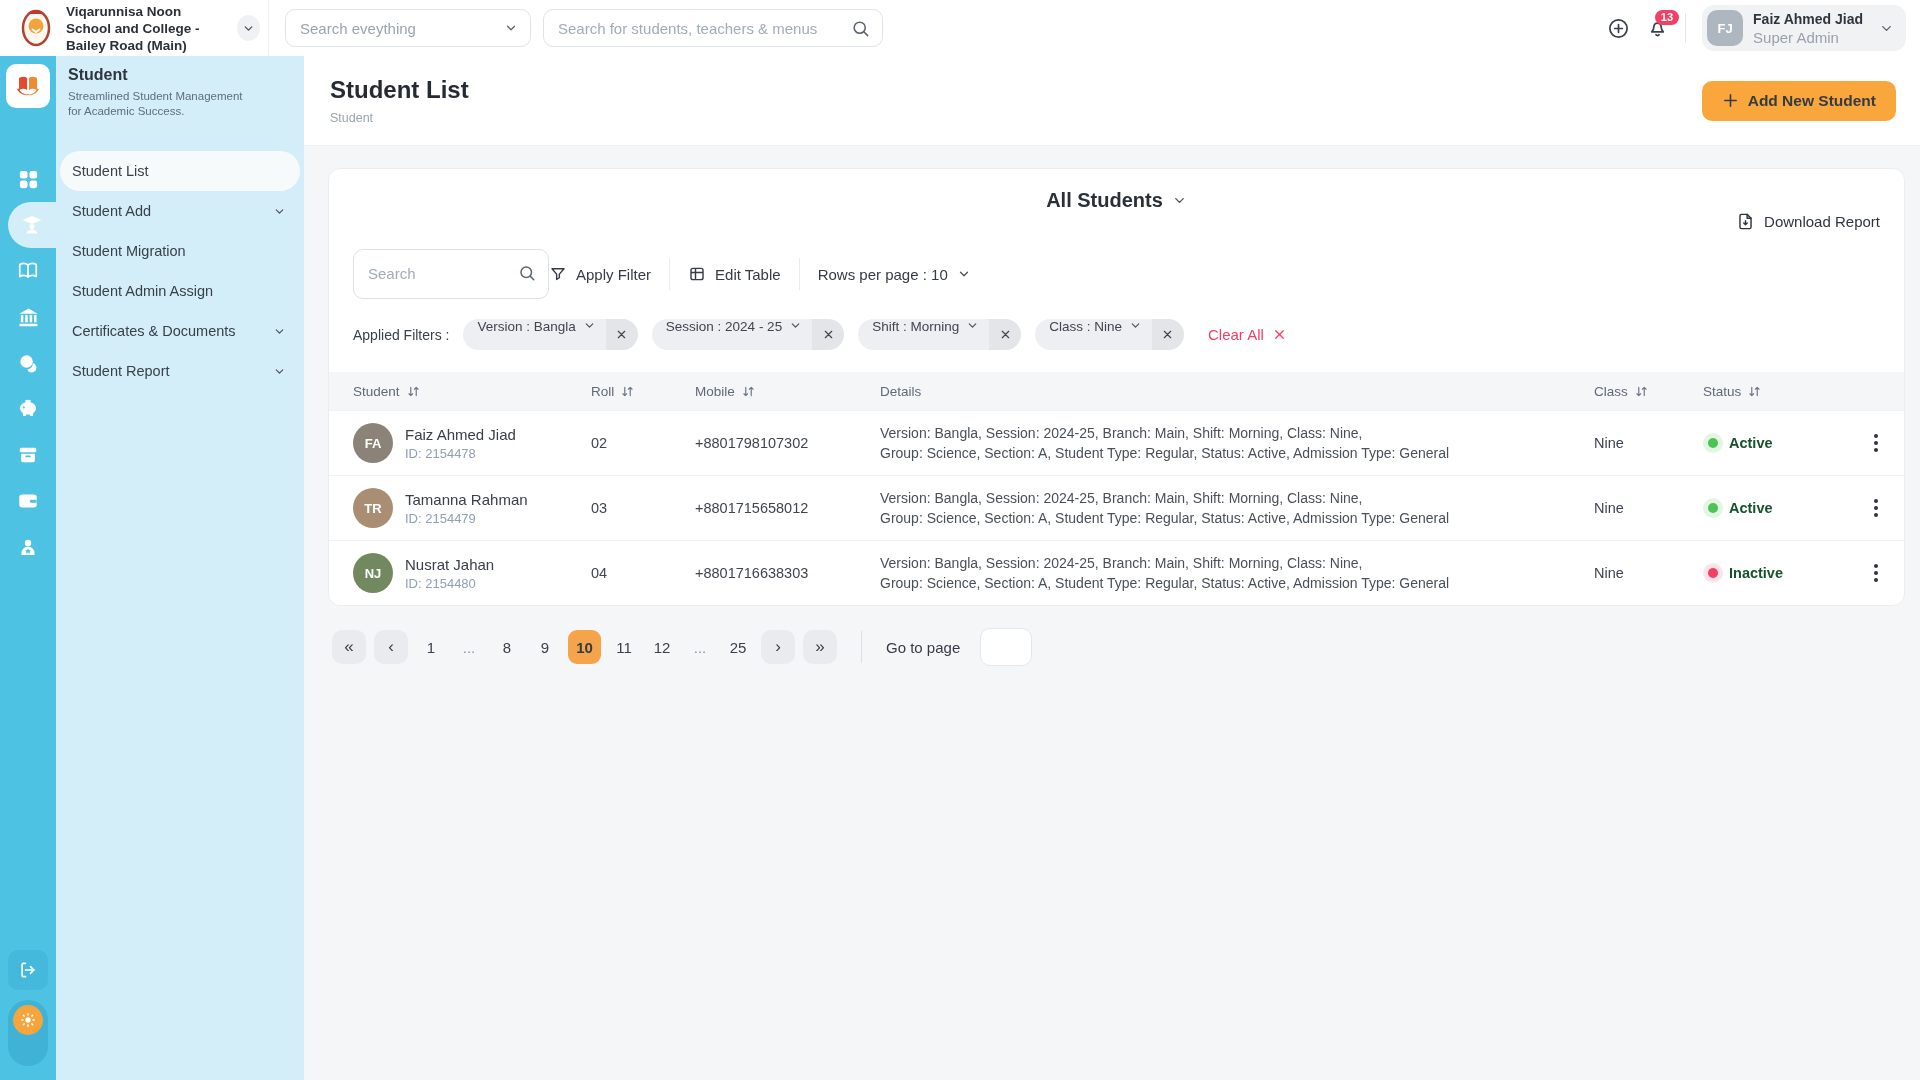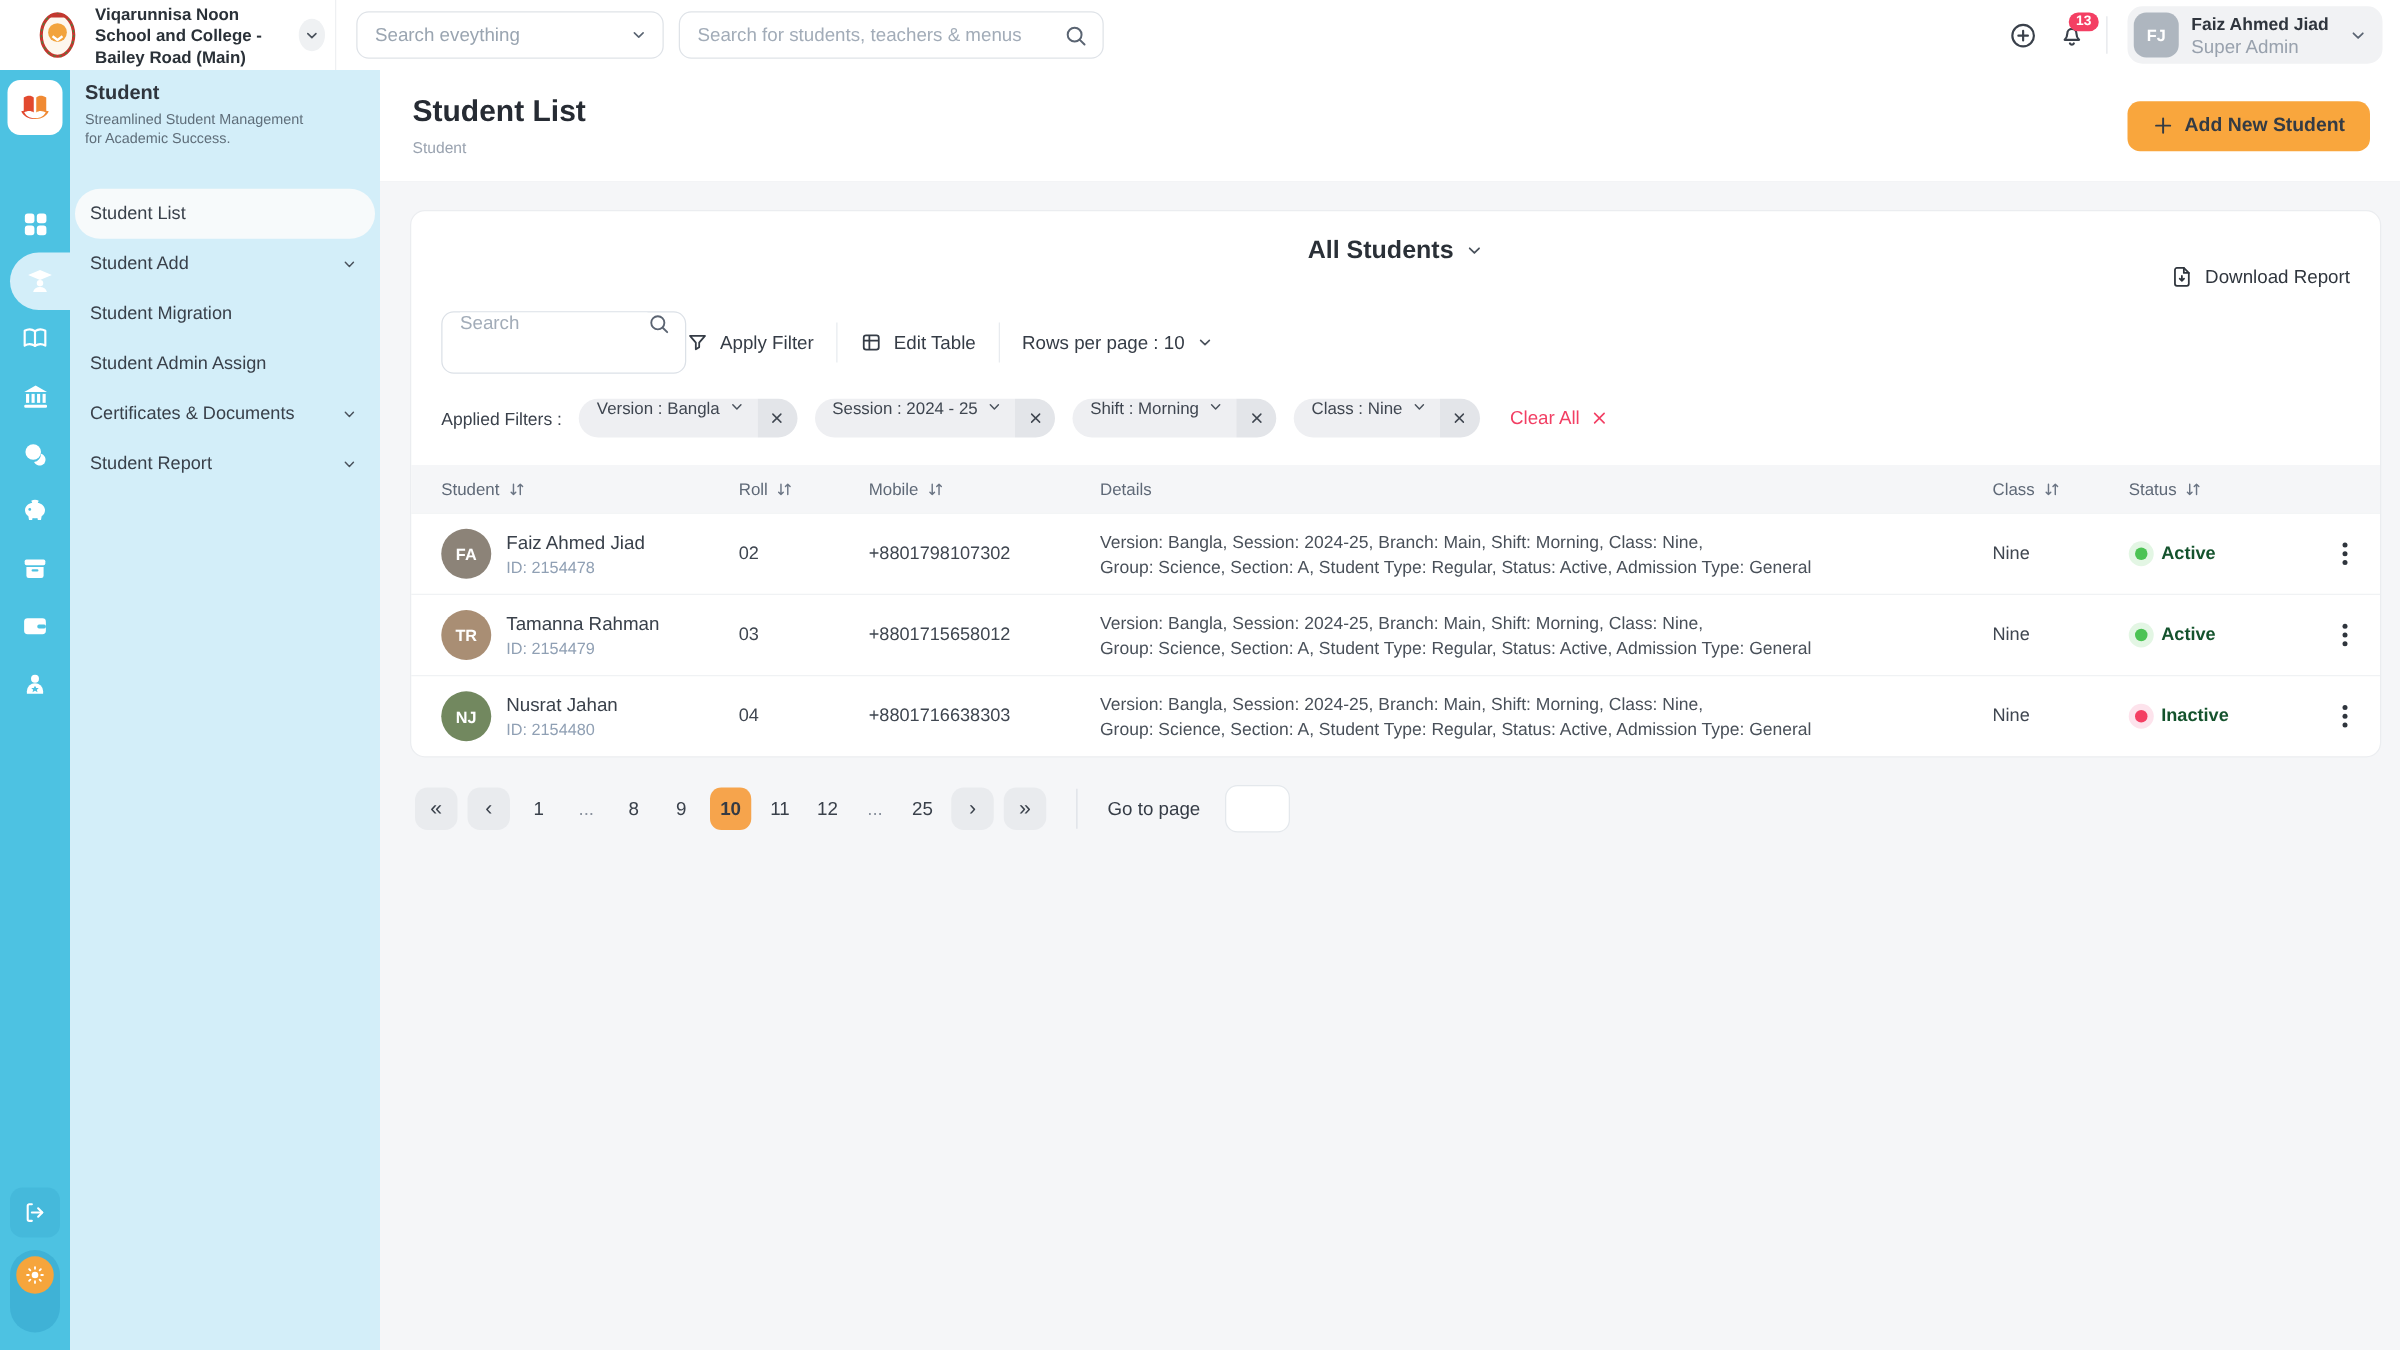--- a/index.html
+++ b/index.html
@@ -3,21 +3,21 @@
 <meta charset="utf-8">
 <style>
   * { box-sizing: border-box; margin: 0; padding: 0; }
   html,body { width:1920px; height:1080px; overflow:hidden; background:#fff;
     font-family:"Liberation Sans", sans-serif; color:#39404A; }
   svg { display:block; }
 
   
   .topbar { position:absolute; left:0; top:0; width:1920px; height:56px; background:#fff;
     display:flex; align-items:center; z-index:5; }
-  .school-block { display:flex; align-items:center; gap:10px; padding-left:26px; width:260px; cursor:pointer; }
+  .school-block { display:flex; align-items:center; gap:10px; padding-left:16px; width:260px; cursor:pointer; }
   .school-name { font-size:13.5px; font-weight:700; color:#2A3138; line-height:17px; width:185px; }
   .round-chip { width:26px; height:26px; border-radius:50%; background:#EFF1F3; display:flex; align-items:center; justify-content:center; color:#4A525C; }
   .topbar-divider { width:1px; height:56px; background:#EEF0F2; margin-left:8px; }
   .search-select { margin-left:16px; width:246px; height:38px; border:1px solid #DFE3E8; border-radius:10px;
     display:flex; align-items:center; padding:0 12px 0 14px; color:#9AA5B1; font-size:15px; cursor:pointer; }
   .search-select span { flex:1; }
   .search-wrap { margin-left:12px; width:340px; height:38px; border:1px solid #DFE3E8; border-radius:10px;
     display:flex; align-items:center; padding:0 12px 0 14px; }
   .search-wrap input { flex:1; border:none; outline:none; font-size:15px; color:#39404A; background:transparent; font-family:inherit; }
   .search-wrap input::placeholder, .tb-search::placeholder { color:#A2ACB8; }
@@ -63,21 +63,21 @@
   .add-btn { margin-left:auto; height:40px; background:#F9A63D; border-radius:10px; display:flex; align-items:center; gap:9px;
     padding:0 20px; cursor:pointer; color:#343B44; }
   .add-btn .lbl { font-size:15.5px; font-weight:600; }
 
   .card { margin:22px 15px 0 24px; background:#fff; border:1px solid #EBEDF0; border-radius:12px; }
   .card-head { display:flex; align-items:center; padding:20px 24px 0 24px;flex-direction:column; }
   .view-select { display:flex; align-items:center; gap:9px; font-size:20px; font-weight:600; color:#2A3037; cursor:pointer; }
   .dl-report { margin-left:auto; display:flex; align-items:center; gap:9px; font-size:15px; font-weight:500; color:#2F353D; cursor:pointer; }
 
   .toolbar { display:flex; align-items:center; margin:18px 24px 0 24px; }
-  .tb-searchbox { width:196px; height:50px; border:1px solid #DCE1E7; border-radius:10px; display:flex; align-items:flex-start; padding:0 12px 16px 14px; }
+  .tb-searchbox { width:196px; height:50px; border:1px solid #DCE1E7; border-radius:10px; display:flex; align-items:flex-end; padding:0 12px 16px 14px; }
   .tb-search { flex:1; border:none; outline:none; font-size:15px; font-family:inherit; color:#39404A; min-width:0; }
   .tb-group { display:flex; align-items:center; gap:9px; font-size:15px; font-weight:500; color:#353C46; cursor:pointer; }
   .tb-div { width:1px; height:32px; background:#E8EBEF; margin:0 18px; }
   .toolbar .tb-group:first-of-type { margin-left:20px; }
 
   .filters-row { display:flex; align-items:center; margin:20px 24px 0 24px; padding-bottom:22px; }
   .filters-label { font-size:14px; color:#3A414B; margin-right:14px; }
   .pill { display:flex; align-items:stretch; margin-right:14px; cursor:pointer; }
   .pill-main { background:#EEEFF2; border-radius:16px 0 0 16px; display:flex; align-items:flex-start; gap:7px;
     padding:0 10px 0 14px; height:31px; font-size:13.5px; color:#3F4650; }

